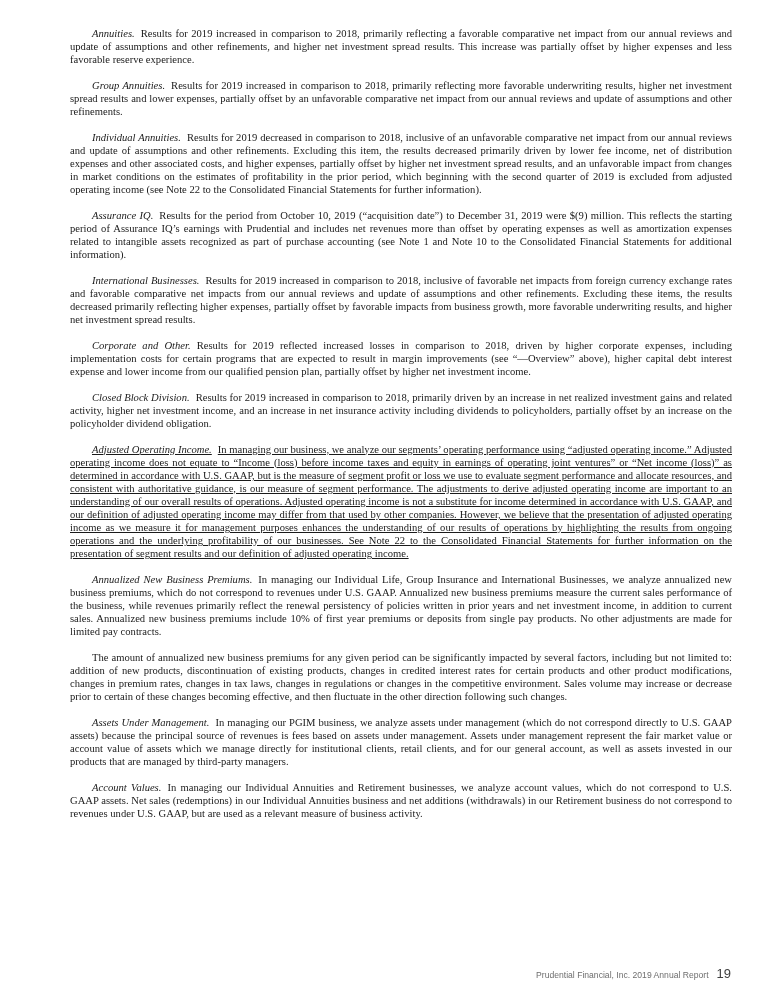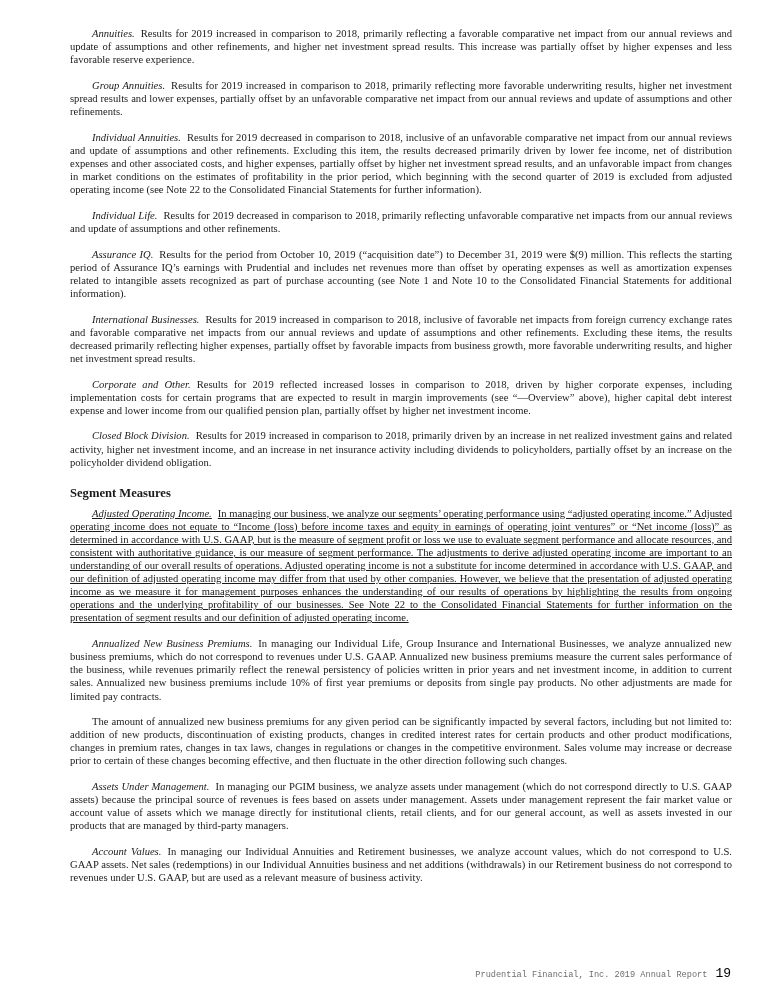--- a/index.html
+++ b/index.html
@@ -12,47 +12,45 @@
   .para { margin: 0 0 12.6px 0; text-align: justify; text-indent: 22px; }
   .para .lead { font-style: italic; margin-right: 6px; }
   .heading {
     font-family: "Liberation Serif", "DejaVu Serif", serif;
     font-weight: bold; font-size: 12.6px; line-height: 15px;
     margin: 17px 0 2px 0; color: #1a1a1a;
   }
   .para.first-after-heading { margin-top: 6px; text-decoration: underline; }
   .footer {
     position: absolute; right: 37px; top: 966px;
-    font-family: Liberation Mono, monospace;
+    font-family: Liberation Sans, sans-serif;
     color: #6e6e6e; font-size: 8.6px; display: flex; align-items: baseline;
   }
-  .footer .page-num { font-size: 13px; color: #000000; margin-left: 8px; }
+  .footer .page-num { font-size: 13px; color: #404040; margin-left: 8px; }
 </style>
 </head>
 <body>
 
 <div class="page">
 
   <p class="para"><span class="lead">Annuities.</span><span>Results for 2019 increased in comparison to 2018, primarily reflecting a favorable comparative net impact from our annual reviews and update of assumptions and other refinements, and higher net investment spread results. This increase was partially offset by higher expenses and less favorable reserve experience.</span></p>
 
   <p class="para"><span class="lead">Group Annuities.</span><span>Results for 2019 increased in comparison to 2018, primarily reflecting more favorable underwriting results, higher net investment spread results and lower expenses, partially offset by an unfavorable comparative net impact from our annual reviews and update of assumptions and other refinements.</span></p>
 
   <p class="para"><span class="lead">Individual Annuities.</span><span>Results for 2019 decreased in comparison to 2018, inclusive of an unfavorable comparative net impact from our annual reviews and update of assumptions and other refinements. Excluding this item, the results decreased primarily driven by lower fee income, net of distribution expenses and other associated costs, and higher expenses, partially offset by higher net investment spread results, and an unfavorable impact from changes in market conditions on the estimates of profitability in the prior period, which beginning with the second quarter of 2019 is excluded from adjusted operating income (see Note 22 to the Consolidated Financial Statements for further information).</span></p>
 
-  <p class="para"><span class="lead">Individual Life.</span><span>Results for 2019 decreased in comparison to 2018, primarily reflecting unfavorable comparative net impacts from our annual reviews and update of assumptions and other refinements.</span></p>
 
   <p class="para"><span class="lead">Assurance IQ.</span><span>Results for the period from October 10, 2019 (“acquisition date”) to December 31, 2019 were $(9) million. This reflects the starting period of Assurance IQ’s earnings with Prudential and includes net revenues more than offset by operating expenses as well as amortization expenses related to intangible assets recognized as part of purchase accounting (see Note 1 and Note 10 to the Consolidated Financial Statements for additional information).</span></p>
 
   <p class="para"><span class="lead">International Businesses.</span><span>Results for 2019 increased in comparison to 2018, inclusive of favorable net impacts from foreign currency exchange rates and favorable comparative net impacts from our annual reviews and update of assumptions and other refinements. Excluding these items, the results decreased primarily reflecting higher expenses, partially offset by favorable impacts from business growth, more favorable underwriting results, and higher net investment spread results.</span></p>
 
   <p class="para"><span class="lead">Corporate and Other.</span><span>Results for 2019 reflected increased losses in comparison to 2018, driven by higher corporate expenses, including implementation costs for certain programs that are expected to result in margin improvements (see “—Overview” above), higher capital debt interest expense and lower income from our qualified pension plan, partially offset by higher net investment income.</span></p>
 
   <p class="para"><span class="lead">Closed Block Division.</span><span>Results for 2019 increased in comparison to 2018, primarily driven by an increase in net realized investment gains and related activity, higher net investment income, and an increase in net insurance activity including dividends to policyholders, partially offset by an increase on the policyholder dividend obligation.</span></p>
 
-  <h2 class="heading">Segment Measures</h2>
 
   <p class="para first-after-heading"><span class="lead">Adjusted Operating Income.</span><span>In managing our business, we analyze our segments’ operating performance using “adjusted operating income.” Adjusted operating income does not equate to “Income (loss) before income taxes and equity in earnings of operating joint ventures” or “Net income (loss)” as determined in accordance with U.S. GAAP, but is the measure of segment profit or loss we use to evaluate segment performance and allocate resources, and consistent with authoritative guidance, is our measure of segment performance. The adjustments to derive adjusted operating income are important to an understanding of our overall results of operations. Adjusted operating income is not a substitute for income determined in accordance with U.S. GAAP, and our definition of adjusted operating income may differ from that used by other companies. However, we believe that the presentation of adjusted operating income as we measure it for management purposes enhances the understanding of our results of operations by highlighting the results from ongoing operations and the underlying profitability of our businesses. See Note 22 to the Consolidated Financial Statements for further information on the presentation of segment results and our definition of adjusted operating income.</span></p>
 
   <p class="para"><span class="lead">Annualized New Business Premiums.</span><span>In managing our Individual Life, Group Insurance and International Businesses, we analyze annualized new business premiums, which do not correspond to revenues under U.S. GAAP. Annualized new business premiums measure the current sales performance of the business, while revenues primarily reflect the renewal persistency of policies written in prior years and net investment income, in addition to current sales. Annualized new business premiums include 10% of first year premiums or deposits from single pay products. No other adjustments are made for limited pay contracts.</span></p>
 
   <p class="para"><span>The amount of annualized new business premiums for any given period can be significantly impacted by several factors, including but not limited to: addition of new products, discontinuation of existing products, changes in credited interest rates for certain products and other product modifications, changes in premium rates, changes in tax laws, changes in regulations or changes in the competitive environment. Sales volume may increase or decrease prior to certain of these changes becoming effective, and then fluctuate in the other direction following such changes.</span></p>
 
   <p class="para"><span class="lead">Assets Under Management.</span><span>In managing our PGIM business, we analyze assets under management (which do not correspond directly to U.S. GAAP assets) because the principal source of revenues is fees based on assets under management. Assets under management represent the fair market value or account value of assets which we manage directly for institutional clients, retail clients, and for our general account, as well as assets invested in our products that are managed by third-party managers.</span></p>
 
   <p class="para"><span class="lead">Account Values.</span><span>In managing our Individual Annuities and Retirement businesses, we analyze account values, which do not correspond to U.S. GAAP assets. Net sales (redemptions) in our Individual Annuities business and net additions (withdrawals) in our Retirement business do not correspond to revenues under U.S. GAAP, but are used as a relevant measure of business activity.</span></p>

